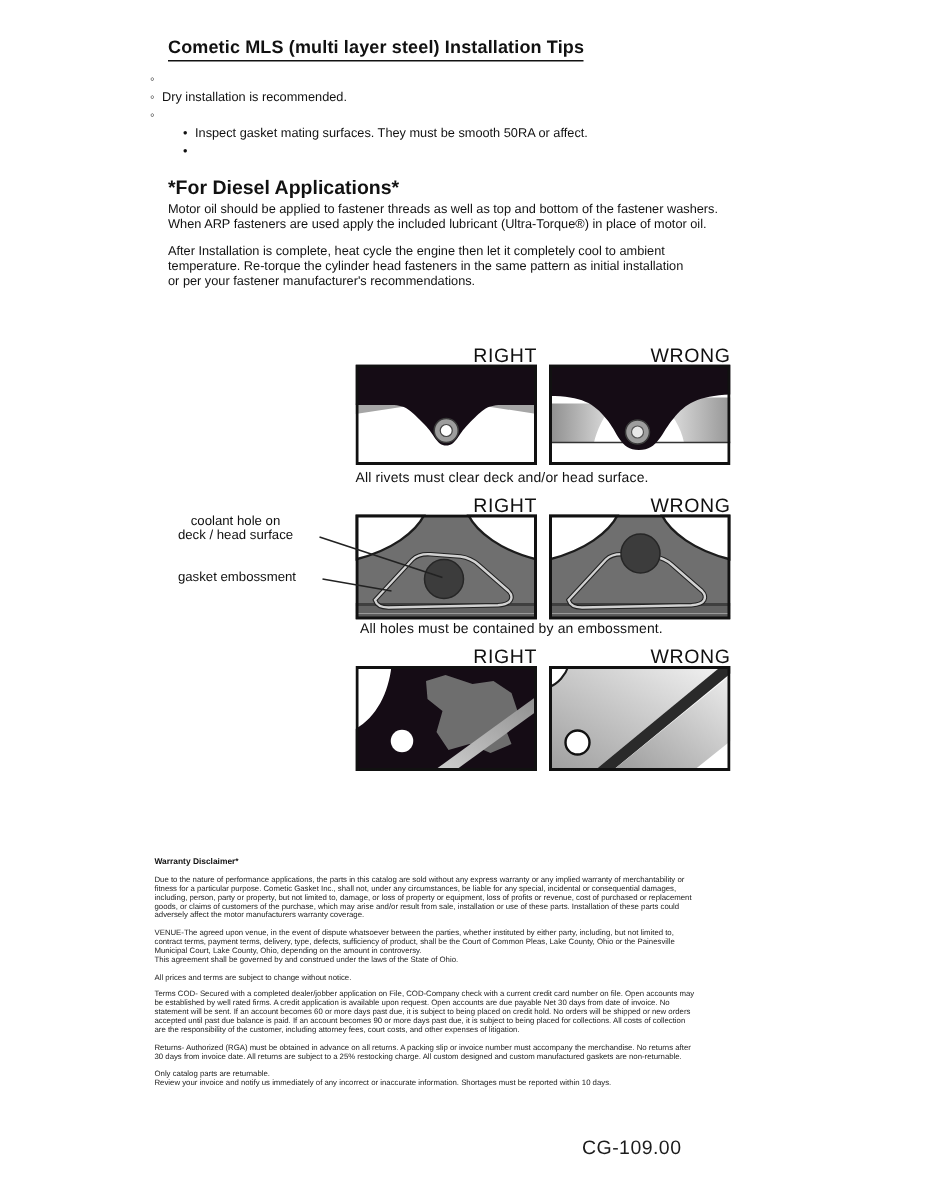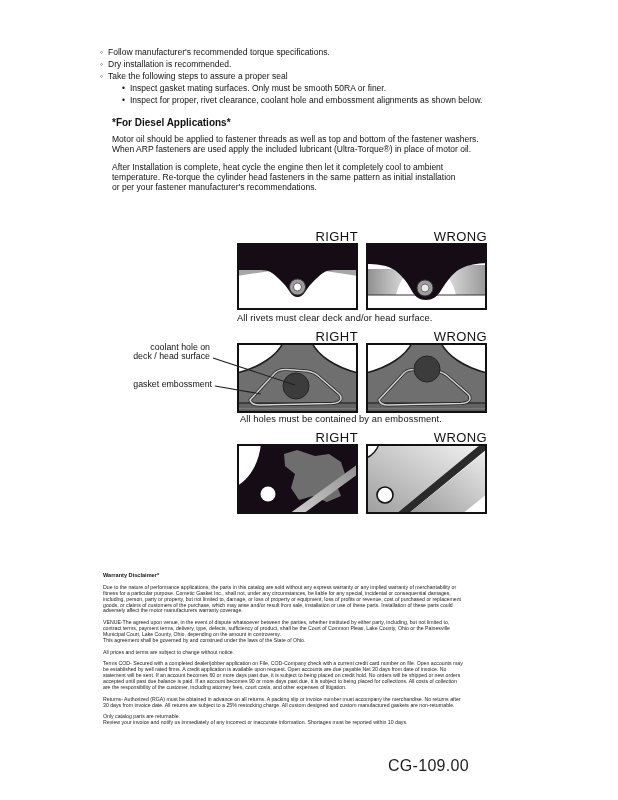--- a/index.html
+++ b/index.html
@@ -9,60 +9,58 @@
   }
   .abs{position:absolute;}
   .title{
     left:112px;top:24px;font-size:12px;font-weight:bold;
     border-bottom:1.3px solid #111;padding-bottom:2px;letter-spacing:0.1px;
   }
   .bullets{left:100px;top:46px;width:420px;font-size:8.5px;}
   .bullet-row{display:flex;line-height:12px;}
   .bullet-row .glyph{width:8px;flex:none;}
   .bullet-row.sub{margin-left:22px;}
-  .diesel-heading{left:112px;top:117px;font-size:10px;font-weight:bold;}
+  .diesel-heading{left:112px;top:117px;font-size:13px;font-weight:bold;}
   .body-para{font-size:8.5px;line-height:9.8px;white-space:pre-line;width:400px;}
   .rw-label{width:121px;text-align:right;font-size:13px;letter-spacing:0.4px;color:#101010;}
   .panel{width:121px;height:70px;}
   .panel svg{display:block;}
   .caption{font-size:9.3px;color:#101010;letter-spacing:0.1px;}
   .caption.two-line{white-space:pre-line;line-height:10px;}
-  .callout{font-size:8.8px;line-height:8.9px;text-align:right;white-space:pre-line;color:#101010;}
+  .callout{font-size:8.8px;line-height:8.9px;text-align:center;white-space:pre-line;color:#101010;}
   .warranty{left:103px;top:572px;width:413px;}
   .warranty-heading{font-size:5.6px;font-weight:bold;margin-bottom:7px;}
   .wpara{font-size:5.2px;line-height:5.85px;white-space:pre-line;margin-bottom:6px;color:#222;}
-  .doc-number{left:388px;top:757px;font-size:16px;color:#1c1c1c;letter-spacing:0.3px;}
+  .doc-number{left:388px;top:757px;font-size:13px;color:#1c1c1c;letter-spacing:0.3px;}
   .leader{pointer-events:none;z-index:5;}
 </style>
 </head>
 <body>
 
 <div id="page">
 
+  <div class="abs title">Cometic MLS (multi layer steel) Installation Tips</div>
 
   <div class="abs bullets">
     <div class="bullet-row">
       <span class="glyph">◦</span>
-      <span>Follow manufacturer's recommended torque specifications.</span>
     </div>
     <div class="bullet-row">
       <span class="glyph">◦</span>
       <span>Dry installation is recommended.</span>
     </div>
     <div class="bullet-row">
       <span class="glyph">◦</span>
-      <span>Take the following steps to assure a proper seal</span>
     </div>
     <div class="bullet-row sub">
       <span class="glyph">•</span>
-      <span>Inspect gasket mating surfaces.  Only must be smooth 50RA or finer.</span>
+      <span>Inspect gasket mating surfaces.  They must be smooth 50RA or affect.</span>
     </div>
     <div class="bullet-row sub">
       <span class="glyph">•</span>
-      <span>Inspect for proper, rivet clearance, coolant hole and embossment alignments as shown below.</span>
     </div>
   </div>
 
   <div class="abs diesel-heading">*For Diesel Applications*</div>
   <div class="abs body-para" style="left:112px;top:135px;">Motor oil should be applied to fastener threads as well as top and bottom of the fastener washers.
 When ARP fasteners are used apply the included lubricant (Ultra-Torque®) in place of motor oil.</div>
   <div class="abs body-para" style="left:112px;top:163px;">After Installation is complete, heat cycle the engine then let it completely cool to ambient
 temperature. Re-torque the cylinder head fasteners in the same pattern as initial installation
 or per your fastener manufacturer's recommendations.</div>
 

